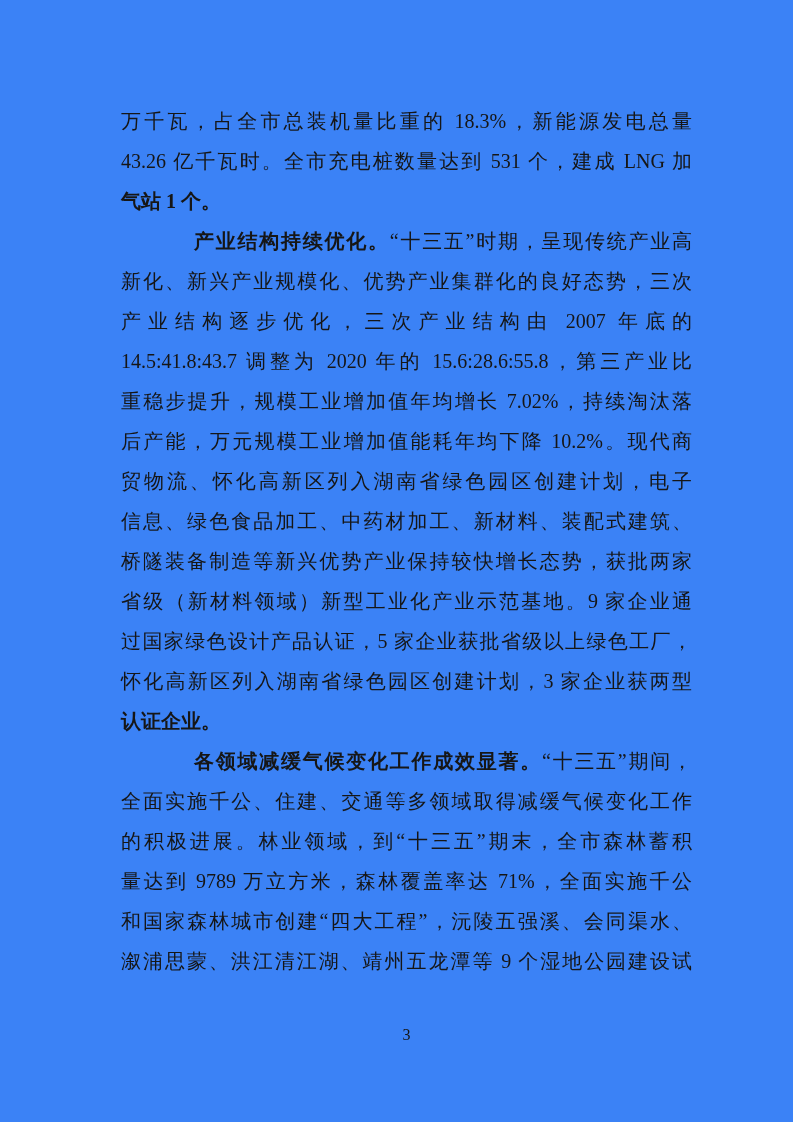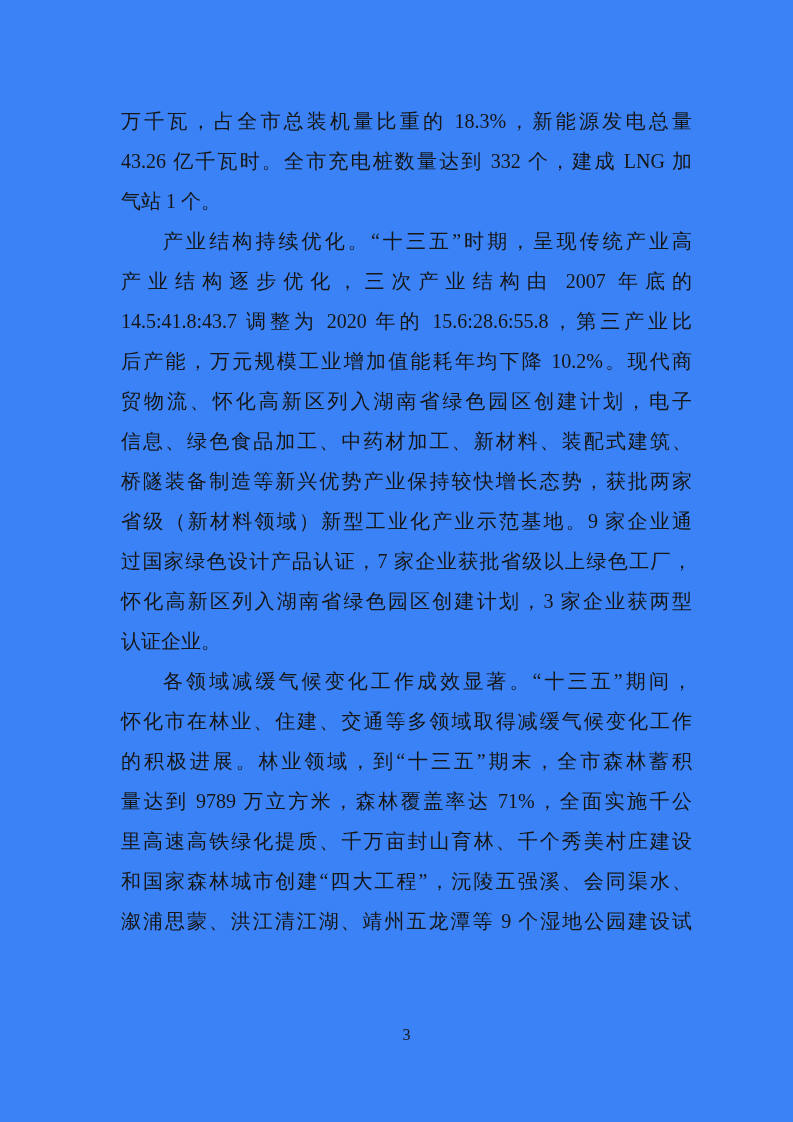--- a/index.html
+++ b/index.html
@@ -28,60 +28,63 @@
     font-size: 20px;
     text-align: justify;
     text-align-last: justify;
     -moz-text-align-last: justify;
     text-justify: inter-character;
     white-space: normal;
   }
   .line.para-end {
     text-align: right;
     text-align-last: left;
+    font-weight: bold;
     -moz-text-align-last: left;
   }
   .line.indent {
     text-indent: 42px;
   }
   .lead {
-    font-weight: normal;
+    font-weight: bold;
+    margin-left: 31px;
   }
   .page-number {
     position: absolute;
     top: 1024px;
     left: 121px;
     width: 571px;
     text-align: center;
     font-size: 16px;
     line-height: 22px;
     color: #161616;
   }
 </style>
 </head>
 <body>
 
 <div class="page">
   <main class="text-block">
     <div class="line"><span>万千瓦，占全市总装机量比重的 18.3%，新能源发电总量</span></div>
-    <div class="line"><span>43.26 亿千瓦时。全市充电桩数量达到 332 个，建成 LNG 加</span></div>
+    <div class="line"><span>43.26 亿千瓦时。全市充电桩数量达到 531 个，建成 LNG 加</span></div>
     <div class="line para-end"><span>气站 1 个。</span></div>
     <div class="line indent"><b class="lead">产业结构持续优化。</b><span>“十三五”时期，呈现传统产业高</span></div>
+    <div class="line"><span>新化、新兴产业规模化、优势产业集群化的良好态势，三次</span></div>
     <div class="line"><span>产业结构逐步优化，三次产业结构由 2007 年底的</span></div>
     <div class="line"><span>14.5:41.8:43.7 调整为 2020 年的 15.6:28.6:55.8，第三产业比</span></div>
+    <div class="line"><span>重稳步提升，规模工业增加值年均增长 7.02%，持续淘汰落</span></div>
     <div class="line"><span>后产能，万元规模工业增加值能耗年均下降 10.2%。现代商</span></div>
     <div class="line"><span>贸物流、怀化高新区列入湖南省绿色园区创建计划，电子</span></div>
     <div class="line"><span>信息、绿色食品加工、中药材加工、新材料、装配式建筑、</span></div>
     <div class="line"><span>桥隧装备制造等新兴优势产业保持较快增长态势，获批两家</span></div>
     <div class="line"><span>省级（新材料领域）新型工业化产业示范基地。9 家企业通</span></div>
-    <div class="line"><span>过国家绿色设计产品认证，7 家企业获批省级以上绿色工厂，</span></div>
+    <div class="line"><span>过国家绿色设计产品认证，5 家企业获批省级以上绿色工厂，</span></div>
     <div class="line"><span>怀化高新区列入湖南省绿色园区创建计划，3 家企业获两型</span></div>
     <div class="line para-end"><span>认证企业。</span></div>
     <div class="line indent"><b class="lead">各领域减缓气候变化工作成效显著。</b><span>“十三五”期间，</span></div>
-    <div class="line"><span>怀化市在林业、住建、交通等多领域取得减缓气候变化工作</span></div>
+    <div class="line"><span>全面实施千公、住建、交通等多领域取得减缓气候变化工作</span></div>
     <div class="line"><span>的积极进展。林业领域，到“十三五”期末，全市森林蓄积</span></div>
     <div class="line"><span>量达到 9789 万立方米，森林覆盖率达 71%，全面实施千公</span></div>
-    <div class="line"><span>里高速高铁绿化提质、千万亩封山育林、千个秀美村庄建设</span></div>
     <div class="line"><span>和国家森林城市创建“四大工程”，沅陵五强溪、会同渠水、</span></div>
     <div class="line"><span>溆浦思蒙、洪江清江湖、靖州五龙潭等 9 个湿地公园建设试</span></div>
   </main>
   <footer class="page-number">3</footer>
 </div>
 
 </body></html>

